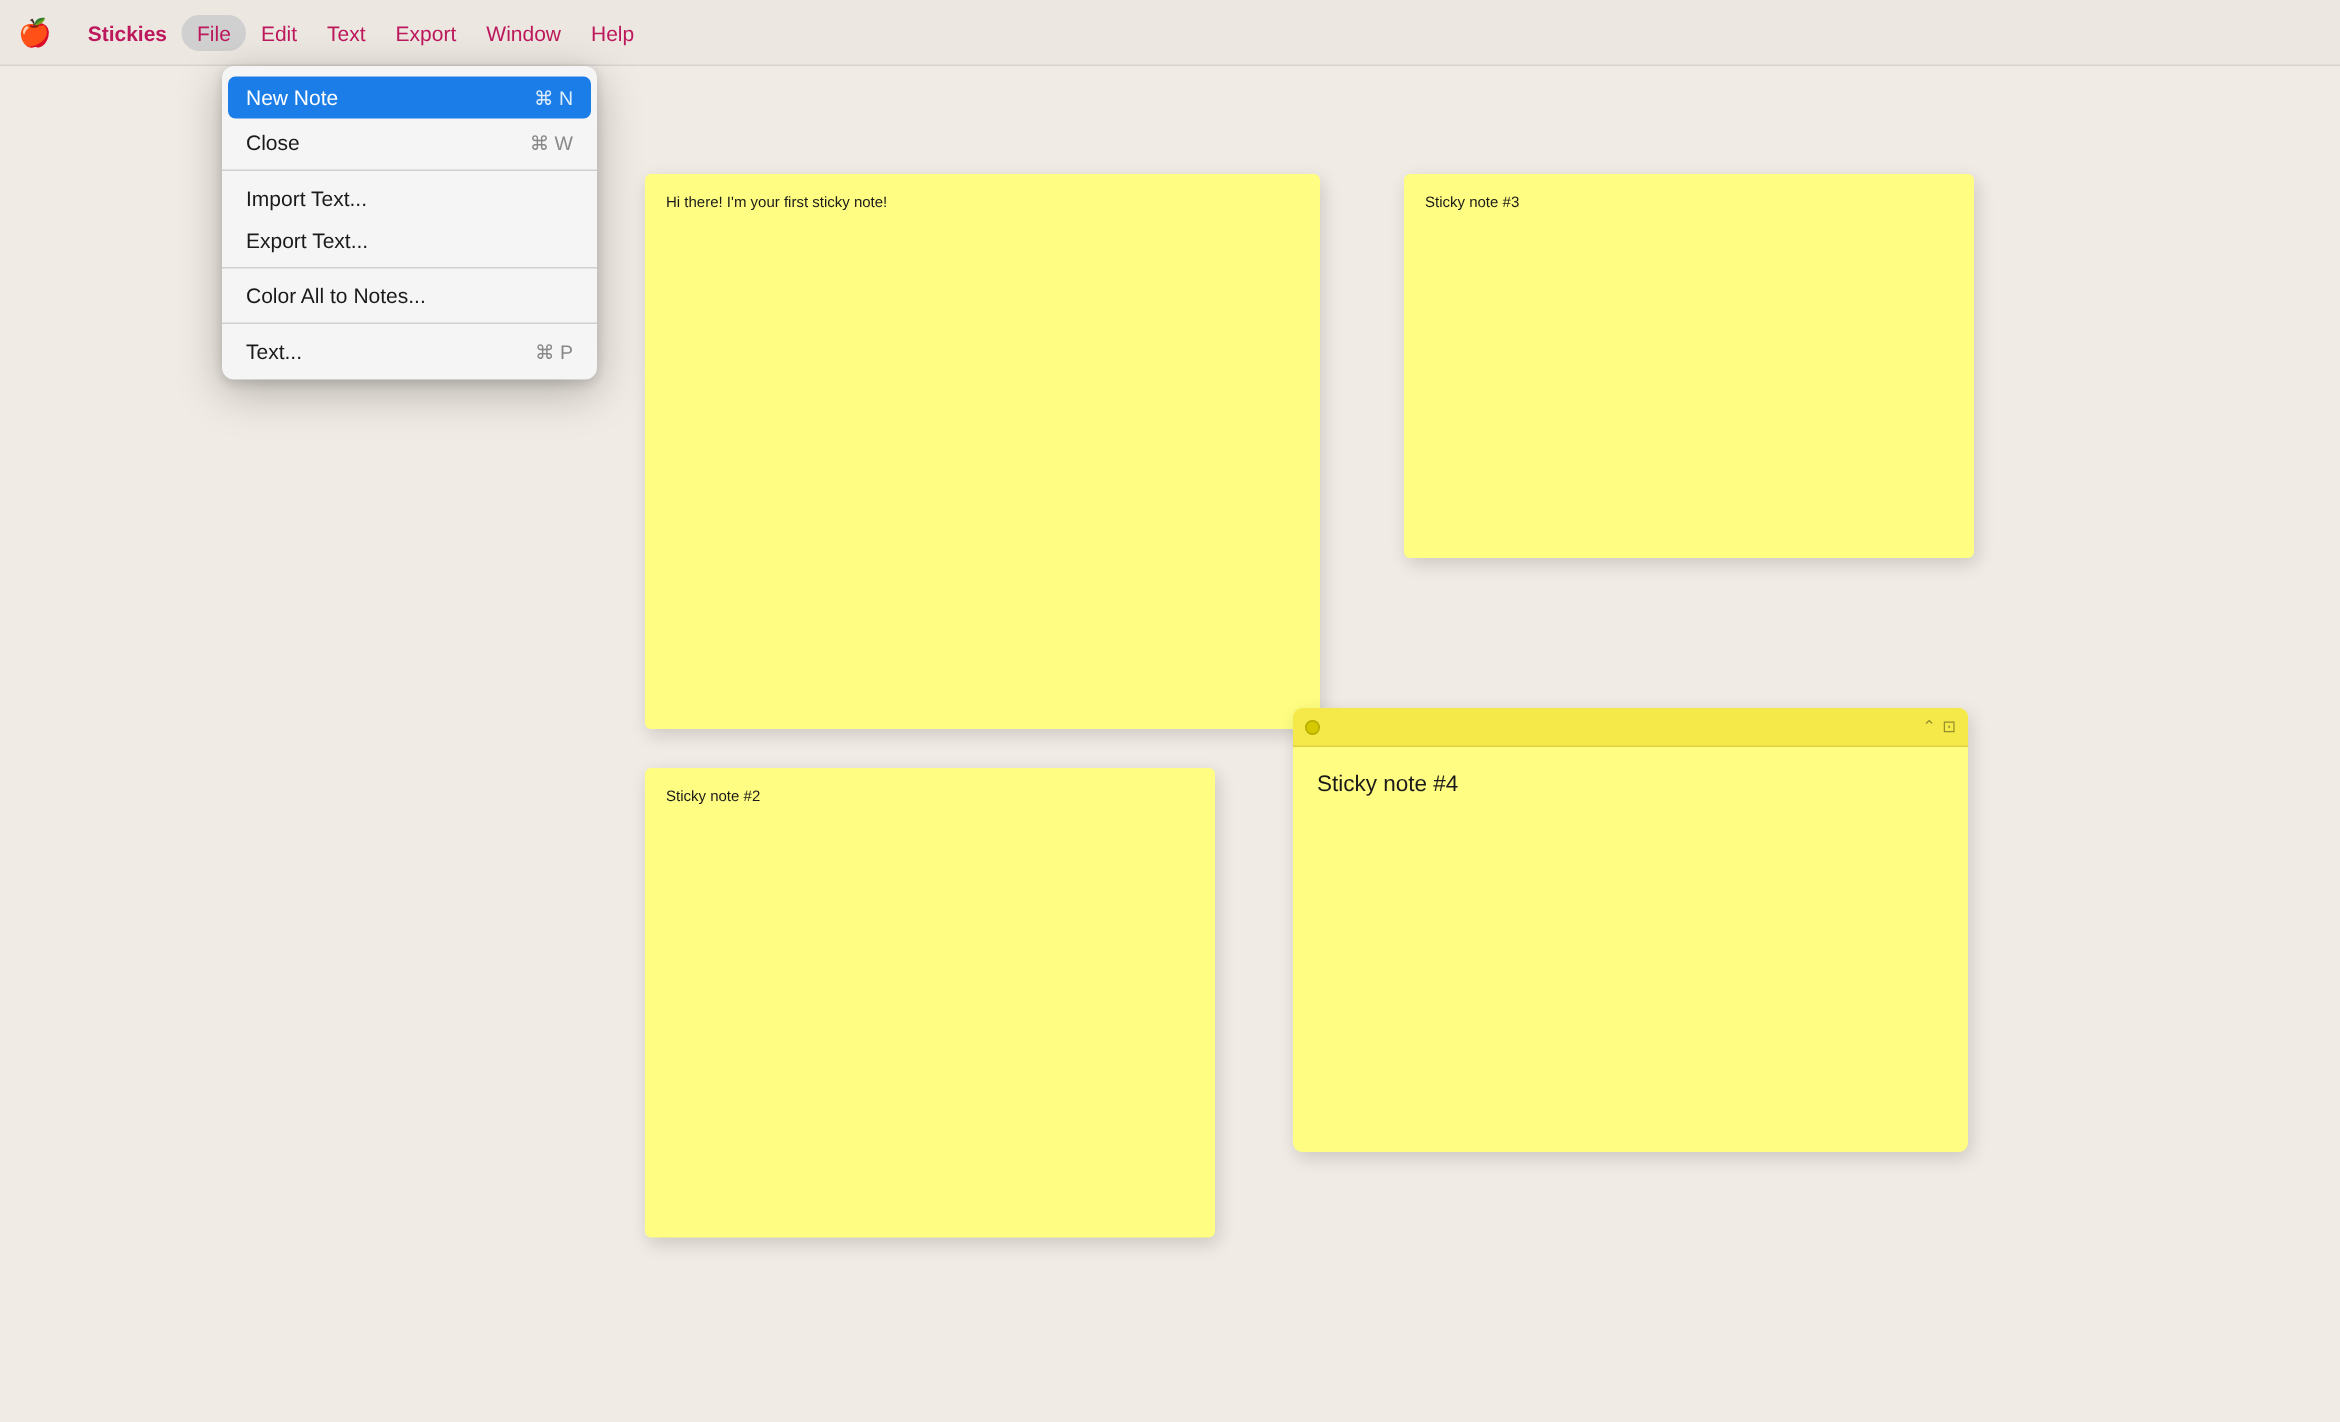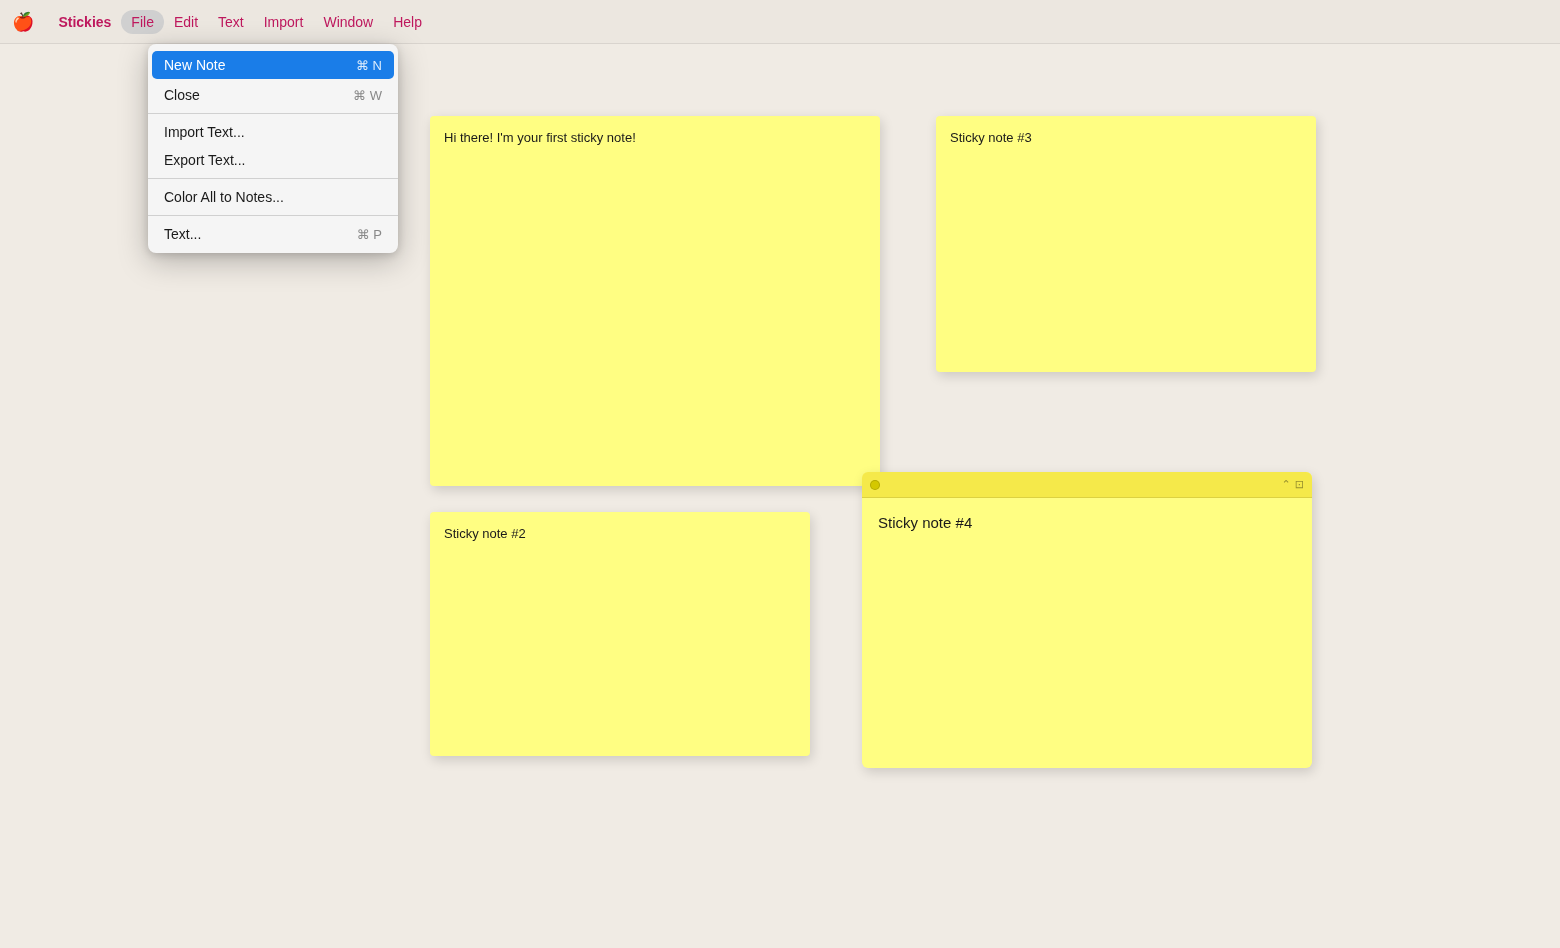--- a/index.html
+++ b/index.html
@@ -102,21 +102,21 @@
       bottom: 0;
     }
 
     
     .sticky-note {
       position: absolute;
       background-color: #fffe82;
       border-radius: 4px;
       box-shadow: 2px 4px 12px rgba(0,0,0,0.15);
       padding: 14px;
-      font-size: 13px;
+      font-size: 10px;
       color: #1a1a1a;
     }
 
     .sticky-note-with-titlebar {
       position: absolute;
       background-color: #fffe82;
       border-radius: 6px;
       box-shadow: 2px 4px 12px rgba(0,0,0,0.15);
       font-size: 15px;
       color: #1a1a1a;
@@ -160,21 +160,21 @@
       top: 72px;
       width: 450px;
       height: 370px;
     }
 
     
     .note-2 {
       left: 430px;
       top: 468px;
       width: 380px;
-      height: 244px;
+      height: 313px;
     }
 
     
     .note-3 {
       left: 908px;
       top: 72px;
       width: 380px;
       height: 256px;
       margin-left: 28px;
     }
@@ -189,21 +189,21 @@
   </style>
 </head>
 <body>
 
 <div class="menubar">
   <span class="menubar-apple">🍎</span>
   <span class="menubar-item" style="font-weight:700;">Stickies</span>
   <span class="menubar-item active">File</span>
   <span class="menubar-item">Edit</span>
   <span class="menubar-item">Text</span>
-  <span class="menubar-item">Import</span>
+  <span class="menubar-item">Export</span>
   <span class="menubar-item">Window</span>
   <span class="menubar-item">Help</span>
 </div>
 
 <div class="dropdown-menu">
 
   <div class="menu-item highlighted">
     <span>New Note</span>
     <span class="shortcut">⌘ N</span>
   </div>

